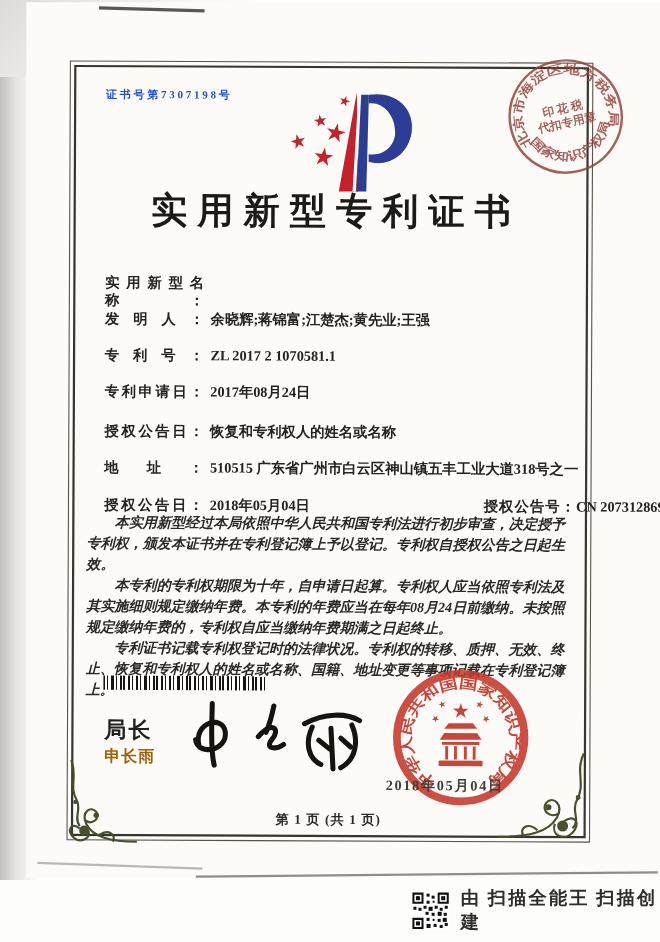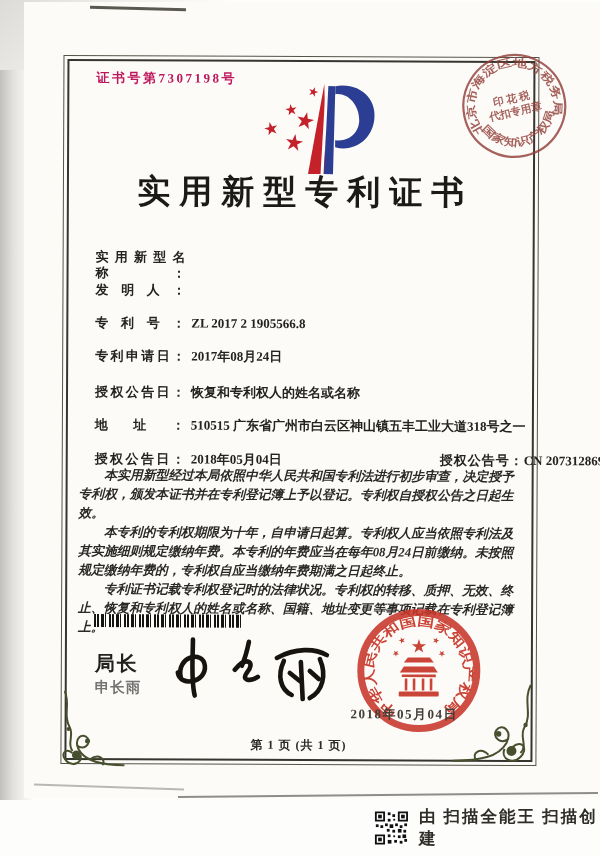--- a/index.html
+++ b/index.html
@@ -18,21 +18,21 @@
   .paper-top-line{position:absolute;left:90px;top:7px;width:96px;height:3px;background:#5a5850;transform:rotate(1.6deg);}
   .paper-bottom-shadow{position:absolute;left:178px;top:794px;width:420px;border-top:2px solid #8f8d89;transform:rotate(-0.55deg);}
   .paper-bottom-shadow2{position:absolute;left:34px;top:786px;width:150px;border-top:2px solid #bab8b4;transform:rotate(2deg);}
 
   .cert{position:absolute;left:0;top:0;width:600px;height:800px;transform:rotate(0.25deg);transform-origin:300px 400px;}
 
   
   .frame-outer{position:absolute;left:62px;top:56px;width:476px;height:709px;border:1.5px solid #565449;}
   .frame-inner{position:absolute;left:66px;top:60px;width:468px;height:701px;border:2.5px solid #37352f;}
 
-  .cert-no{position:absolute;left:95px;top:70px;font-size:13px;font-weight:bold;letter-spacing:2.5px;color:#be185d;}
+  .cert-no{position:absolute;left:95px;top:80px;font-size:10px;font-weight:bold;letter-spacing:2.5px;color:#1d4ed8;}
 
   .title{position:absolute;left:0;top:170px;width:600px;text-align:center;
     font-size:33px;font-weight:700;letter-spacing:9px;padding-left:9px;color:#1c1a17;}
 
   
   .frow{position:absolute;left:95px;right:64px;display:flex;align-items:flex-start;
     font-size:13px;font-weight:bold;color:#25231f;line-height:16px;}
   .flabel{display:inline-block;width:90px;flex:0 0 90px;text-align:justify;text-align-last:justify;}
   .fval{margin-left:6px;max-width:408px;}
   .grant-no-group{position:absolute;left:345px;top:0;display:flex;white-space:nowrap;}
@@ -40,21 +40,21 @@
 
   
   .body-text{position:absolute;left:79px;top:467px;width:442px;
     font-size:12.8px;line-height:19px;color:#2b2925;font-style:italic;font-weight:600;}
   .body-text p{text-indent:2em;margin:0;}
 
   .barcode{position:absolute;left:95px;top:615px;width:148px;height:13px;
     background:repeating-linear-gradient(90deg,#15130f 0 1.5px,#fdfdfb 1.5px 3px,#15130f 3px 4.5px,#fdfdfb 4.5px 7px,#15130f 7px 9.5px,#fdfdfb 9.5px 11px,#15130f 11px 12px,#fdfdfb 12px 15px);}
 
   .director-label{position:absolute;left:96px;top:651px;font-size:20px;font-weight:bold;color:#23211d;letter-spacing:2px;}
-  .director-name{position:absolute;left:96px;top:679px;font-size:14.5px;font-weight:bold;color:#737373;letter-spacing:1px;}
+  .director-name{position:absolute;left:96px;top:679px;font-size:14.5px;font-weight:bold;color:#a16207;letter-spacing:1px;}
   .signature{position:absolute;left:158px;top:628px;}
 
   .seal{position:absolute;left:356px;top:606px;opacity:0.93;}
   .seal-date{position:absolute;left:352px;top:705px;font-size:13px;font-weight:bold;color:#413d37;letter-spacing:1.5px;z-index:5;}
 
   .tax-stamp{position:absolute;left:458px;top:50px;transform:rotate(-13deg);opacity:0.82;}
 
   .footer-page{position:absolute;left:62px;top:737px;width:476px;text-align:center;
     font-size:12px;font-weight:bold;color:#2c2a26;letter-spacing:1px;}
 
@@ -110,24 +110,25 @@
     <path d="M88,6 C114,2 130,20 127,40 C124,62 104,72 88,67 L88,60 C102,62 112,52 112,40 C112,24 100,12 88,14 Z" fill="#2b3e93"></path>
   </svg>
 
   <div class="title">实用新型专利证书</div>
 
   <div class="frow" style="top:250px">
     <span class="flabel">实用新型名称：</span>
   </div>
   <div class="frow" style="top:283px">
     <span class="flabel">发明人：</span>
+    <span class="fval">余晓辉;蒋锦富;江楚杰;黄先业;王强</span>
   </div>
   <div class="frow" style="top:316px">
     <span class="flabel">专利号：</span>
-    <span class="fval">ZL 2017 2 1905566.8</span>
+    <span class="fval">ZL 2017 2 1070581.1</span>
   </div>
   <div class="frow" style="top:349px">
     <span class="flabel">专利申请日：</span>
     <span class="fval">2017年08月24日</span>
   </div>
   <div class="frow" style="top:385px">
     <span class="flabel">授权公告日：</span>
     <span class="fval">恢复和专利权人的姓名或名称</span>
   </div>
   <div class="frow" style="top:418px">

